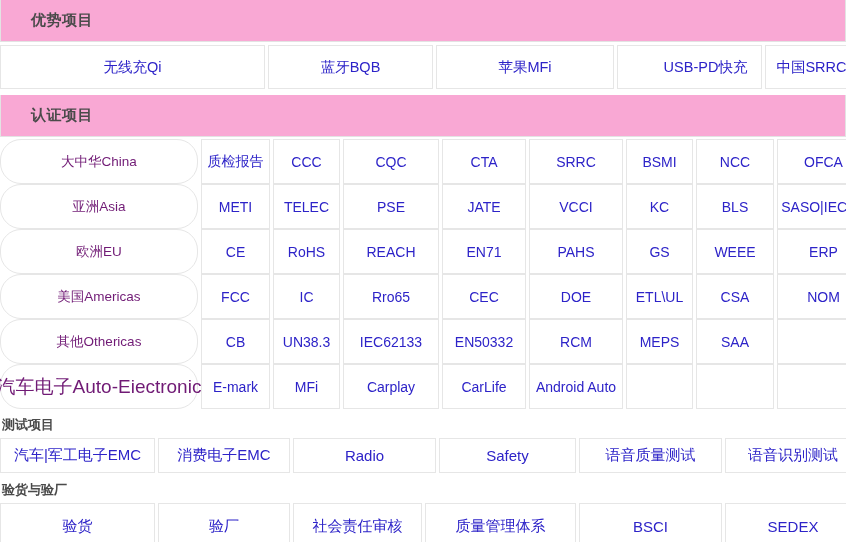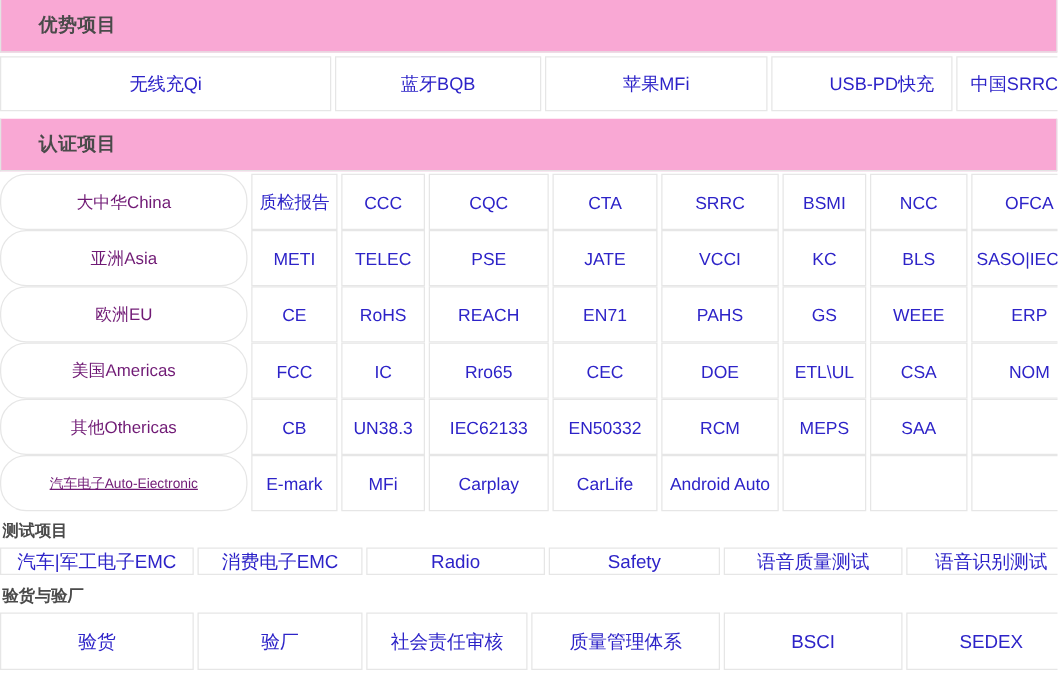--- a/index.html
+++ b/index.html
@@ -84,21 +84,21 @@
   }
 
   
   .adv-row { height: 44px; margin-top: 0; }
   .adv-row .cell { font-size: 14.5px; }
 
   
   .cert-row { height: 45px; }
 
   
-  .test-row { height: 22px; }
+  .test-row { height: 35px; }
   .test-row .cell { font-size: 15px; }
 
   
   .insp-row { height: 46px; }
   .insp-row .cell { font-size: 15px; }
 
   .spacer-2 { height: 2px; }
   .spacer-3 { height: 3px; }
   .spacer-6 { height: 6px; }
 </style>
@@ -179,21 +179,21 @@
         <div class="cell" style="width: 69px; flex: 0 0 69px;">CB</div>
         <div class="cell" style="width: 67px; flex: 0 0 67px;">UN38.3</div>
         <div class="cell" style="width: 96px; flex: 0 0 96px;">IEC62133</div>
         <div class="cell" style="width: 84px; flex: 0 0 84px;">EN50332</div>
         <div class="cell" style="width: 94px; flex: 0 0 94px;">RCM</div>
         <div class="cell" style="width: 67px; flex: 0 0 67px;">MEPS</div>
         <div class="cell" style="width: 78px; flex: 0 0 78px;">SAA</div>
         <div class="cell empty" style="width: 93px; flex: 0 0 93px;"></div>
       </div>
       <div class="row cert-row">
-        <div class="cell label" style="width: 198px; flex: 0 0 198px; font-size: 11px; text-decoration: underline;">汽车电子Auto-Eiectronic</div>
+        <div class="cell label" style="width: 198px; flex: 0 0 198px; font-size: 19px;">汽车电子Auto-Eiectronic</div>
         <div class="cell" style="width: 69px; flex: 0 0 69px;">E-mark</div>
         <div class="cell" style="width: 67px; flex: 0 0 67px;">MFi</div>
         <div class="cell" style="width: 96px; flex: 0 0 96px;">Carplay</div>
         <div class="cell" style="width: 84px; flex: 0 0 84px;">CarLife</div>
         <div class="cell" style="width: 94px; flex: 0 0 94px;">Android Auto</div>
         <div class="cell empty" style="width: 67px; flex: 0 0 67px;"></div>
         <div class="cell empty" style="width: 78px; flex: 0 0 78px;"></div>
         <div class="cell empty" style="width: 93px; flex: 0 0 93px;"></div>
       </div>
     </div>

